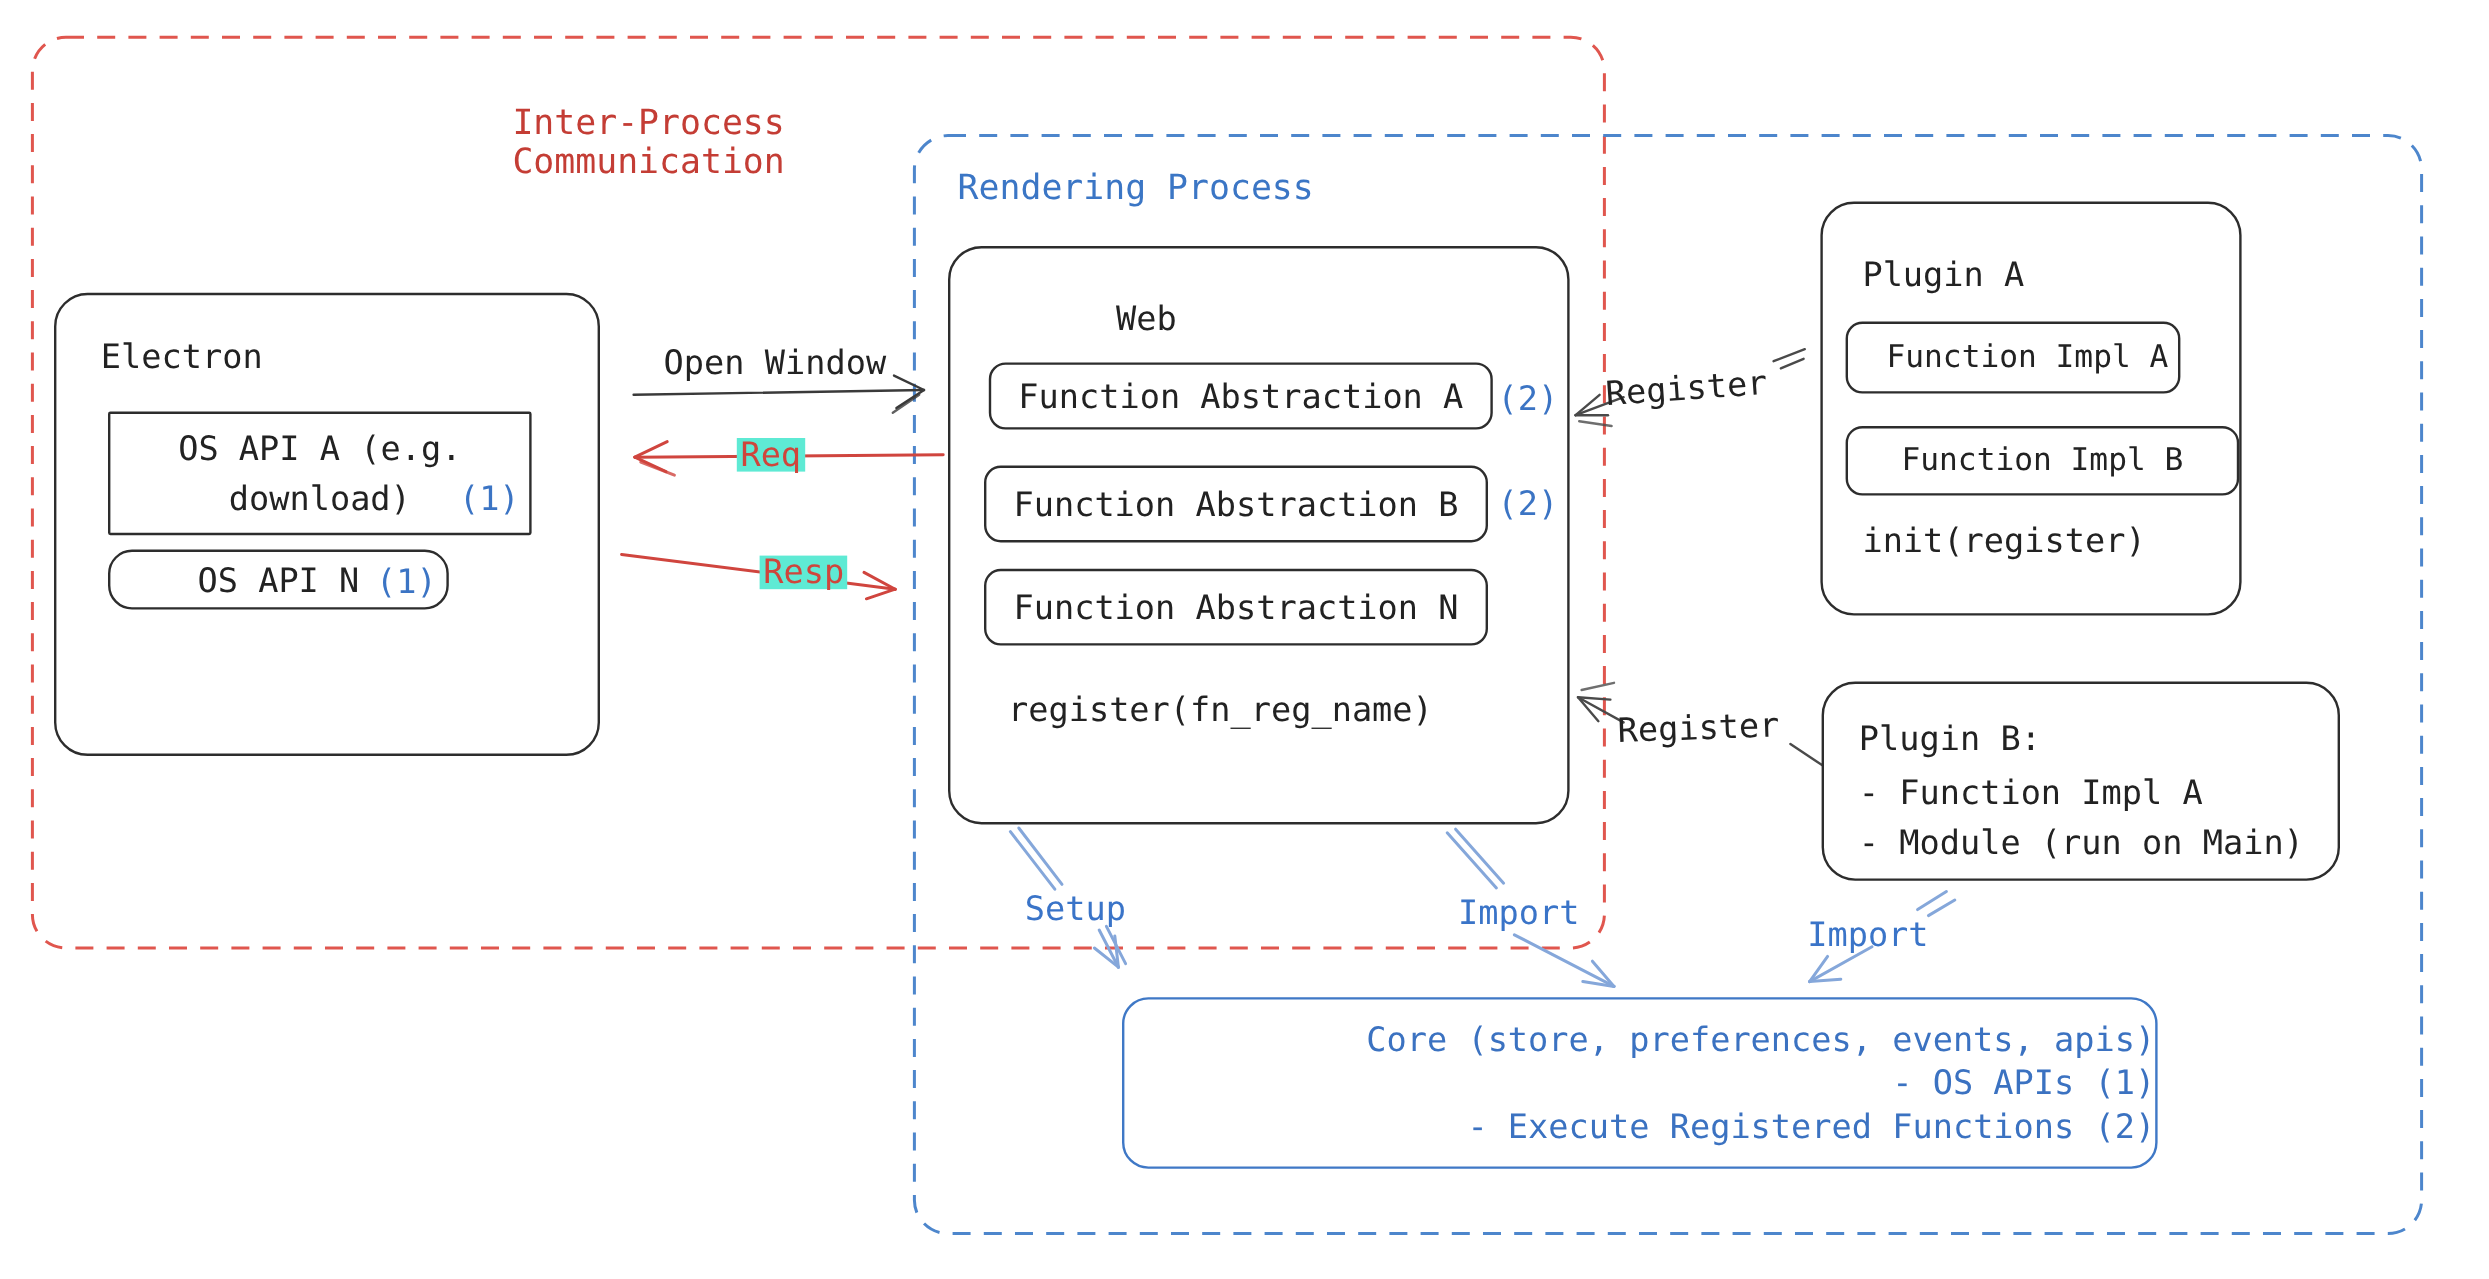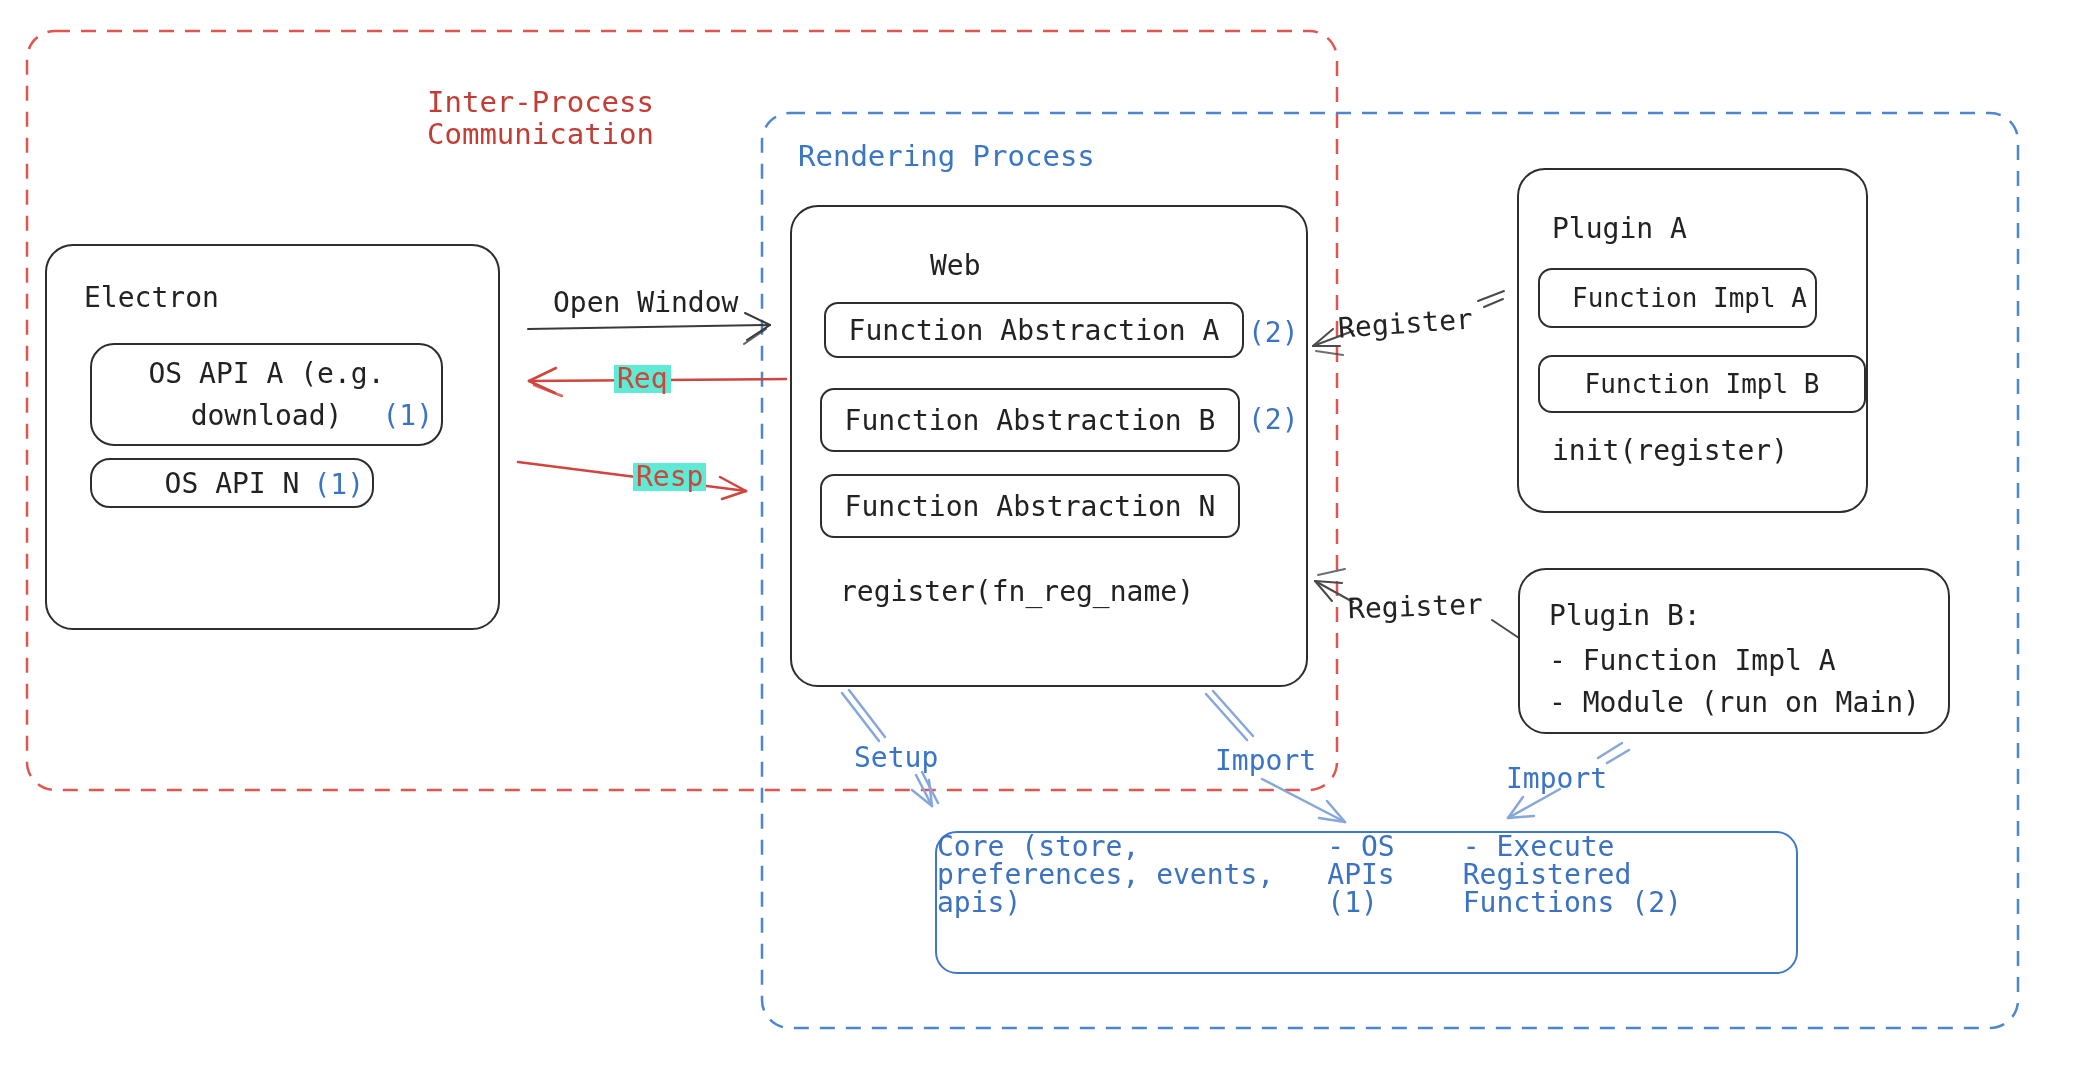--- a/index.html
+++ b/index.html
@@ -24,21 +24,21 @@
   .arrow-blue-label{color:#3a74c8;font-size:28px;line-height:30px;}
   .red-arrow-label{color:#cf453c;font-size:28px;line-height:28px;background:#5eead4;padding:0 3px;}
   .num{color:#3b74c4;font-size:28px;line-height:28px;position:absolute;z-index:3;}
   .centered-text{
     display:flex;align-items:center;justify-content:center;
     font-size:28px;color:#222;height:100%;
   }
   .impl-text{font-size:26px;}
   .core-box{border:2.5px solid #3f78c6;border-radius:22px;}
   .core-lines{
-    display:flex;flex-direction:row;align-items:flex-start;justify-content:center;
+    display:flex;flex-direction:column;align-items:flex-end;justify-content:center;
     height:100%;gap:8px;color:#3b72c1;font-size:28px;line-height:28px;
   }
   .plugin-b-line{position:absolute;left:29px;font-size:28px;line-height:28px;color:#222;white-space:nowrap;}
 </style>
 </head>
 <body>
 
 <div class="canvas">
 
   <svg class="overlay" width="2074" height="1066" viewBox="0 0 2074 1066">
@@ -113,21 +113,21 @@
   <div class="abs red-label" style="left:427px;top:86px;">
     <div>Inter-Process</div>
     <div>Communication</div>
   </div>
 
   <div class="abs blue-label" style="left:798px;top:141px;">Rendering Process</div>
 
   <div class="box" style="left:45px;top:244px;width:455px;height:386px;border-radius:28px;"></div>
   <div class="abs label28" style="left:84px;top:283px;">Electron</div>
 
-  <div class="box" style="left:90px;top:343px;width:353px;height:103px;border-radius:24px;">
+  <div class="box" style="left:90px;top:343px;width:353px;height:103px;border-radius:2px;">
     <div style="text-align:center;font-size:28px;line-height:42px;color:#222;padding-top:8px;">
       <div>OS API A (e.g.</div>
       <div>download)</div>
     </div>
     <span class="num" style="right:8px;top:57px;">(1)</span>
   </div>
 
   <div class="box" style="left:90px;top:458px;width:284px;height:50px;border-radius:20px;">
     <div class="centered-text">OS API N</div>
     <span class="num" style="right:8px;top:11px;">(1)</span>

